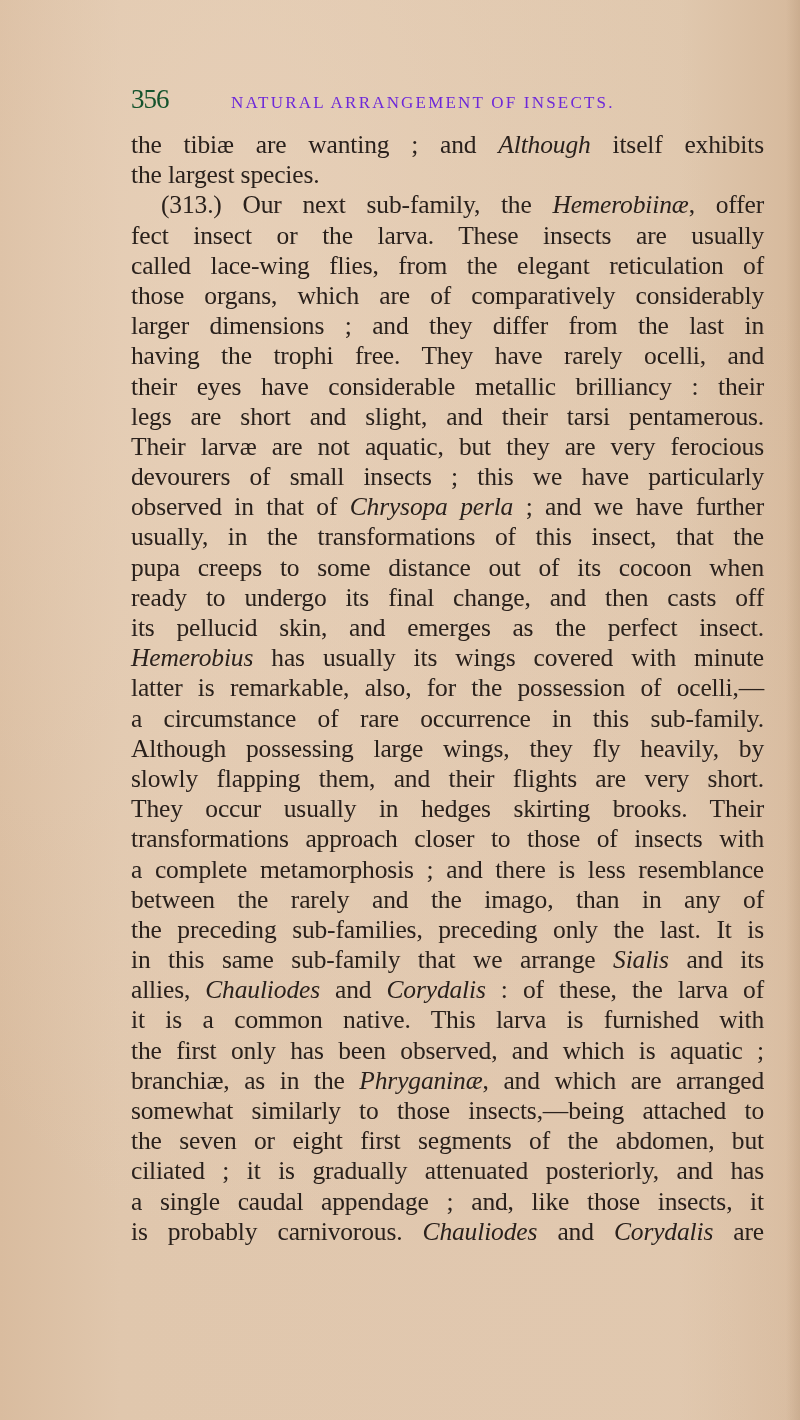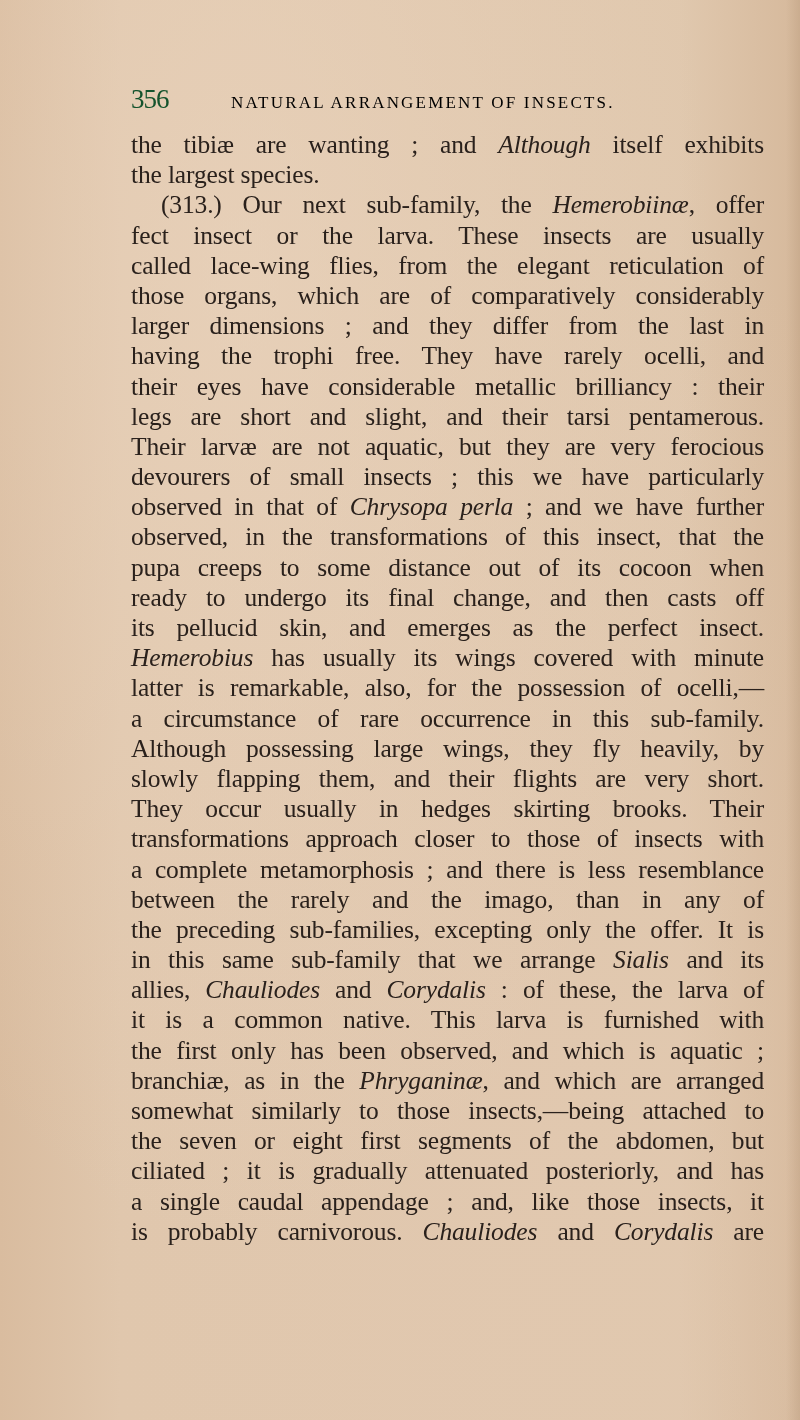--- a/index.html
+++ b/index.html
@@ -16,21 +16,21 @@
     }
     .page { position: absolute; left: 0; top: 0; width: 800px; height: 1420px; }
     .running-head {
       position: absolute; left: 131px; top: 84px; width: 640px; height: 30px;
       display: flex; align-items: baseline;
     }
     .page-number {
       font-size: 27px; letter-spacing: -1px; color: #14532d; width: 100px;
     }
     .running-title {
-      font-size: 17px; letter-spacing: 2.2px; color: #000000; font-variant: small-caps;
+      font-size: 17px; letter-spacing: 2.2px; color: #6d28d9; font-variant: small-caps;
       text-transform: uppercase;
       text-align: center;
     }
     .body-text {
       position: absolute; left: 131px; top: 130px; width: 633px;
     }
     .line {
       height: 30.2px; line-height: 30.2px; font-size: 25.5px;
       white-space: nowrap; text-align: justify; text-align-last: justify;
       letter-spacing: -0.15px;
@@ -58,34 +58,34 @@
       <div class="line">fect insect or the larva.  These insects are usually</div>
       <div class="line">called lace-wing flies, from the elegant reticulation of</div>
       <div class="line">those organs, which are of comparatively considerably</div>
       <div class="line">larger dimensions ; and they differ from the last in</div>
       <div class="line">having the trophi free.  They have rarely ocelli, and</div>
       <div class="line">their eyes have considerable metallic brilliancy : their</div>
       <div class="line">legs are short and slight, and their tarsi pentamerous.</div>
       <div class="line">Their larvæ are not aquatic, but they are very ferocious</div>
       <div class="line">devourers of small insects ; this we have particularly</div>
       <div class="line">observed in that of <span class="it">Chrysopa perla</span> ; and we have further</div>
-      <div class="line">observed, in the transformations of this insect, that the</div>
+      <div class="line">usually, in the transformations of this insect, that the</div>
       <div class="line">pupa creeps to some distance out of its cocoon when</div>
       <div class="line">ready to undergo its final change, and then casts off</div>
       <div class="line">its pellucid skin, and emerges as the perfect insect.</div>
       <div class="line"><span class="it">Hemerobius</span> has usually its wings covered with minute</div>
       <div class="line">latter is remarkable, also, for the possession of ocelli,—</div>
       <div class="line">a circumstance of rare occurrence in this sub-family.</div>
       <div class="line">Although possessing large wings, they fly heavily, by</div>
       <div class="line">slowly flapping them, and their flights are very short.</div>
       <div class="line">They occur usually in hedges skirting brooks.  Their</div>
       <div class="line">transformations approach closer to those of insects with</div>
       <div class="line">a complete metamorphosis ; and there is less resemblance</div>
       <div class="line">between the rarely and the imago, than in any of</div>
-      <div class="line">the preceding sub-families, excepting only the offer.  It is</div>
+      <div class="line">the preceding sub-families, preceding only the last.  It is</div>
       <div class="line">in this same sub-family that we arrange <span class="it">Sialis</span> and its</div>
       <div class="line">allies, <span class="it">Chauliodes</span> and <span class="it">Corydalis</span> :  of these, the larva of</div>
       <div class="line">it is a common native.  This larva is furnished with</div>
       <div class="line">the first only has been observed, and which is aquatic ;</div>
       <div class="line">branchiæ, as in the <span class="it">Phryganinæ</span>, and which are arranged</div>
       <div class="line">somewhat similarly to those insects,—being attached to</div>
       <div class="line">the seven or eight first segments of the abdomen, but</div>
       <div class="line">ciliated ; it is gradually attenuated posteriorly, and has</div>
       <div class="line">a single caudal appendage ; and, like those insects, it</div>
       <div class="line">is probably carnivorous.  <span class="it">Chauliodes</span> and <span class="it">Corydalis</span> are</div>

